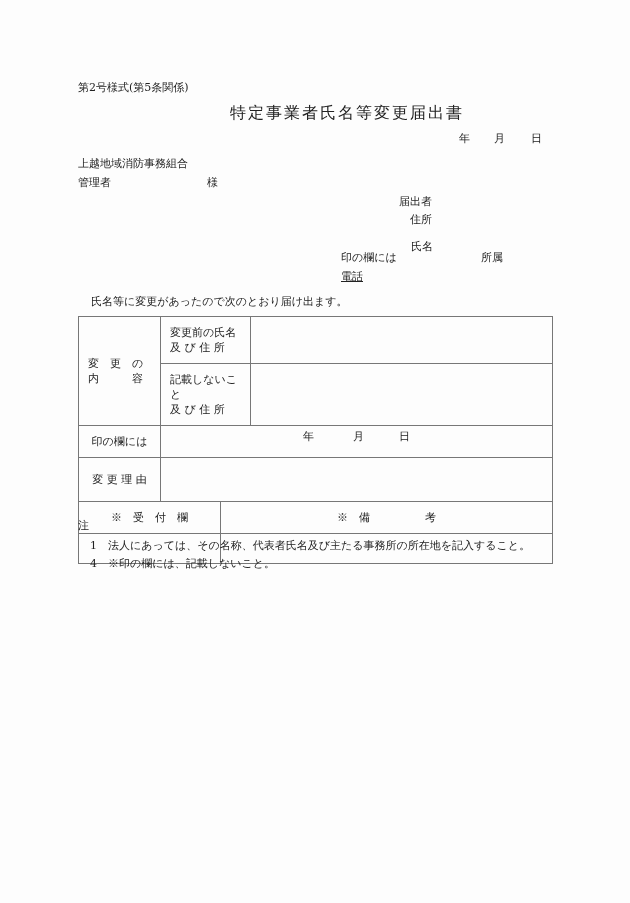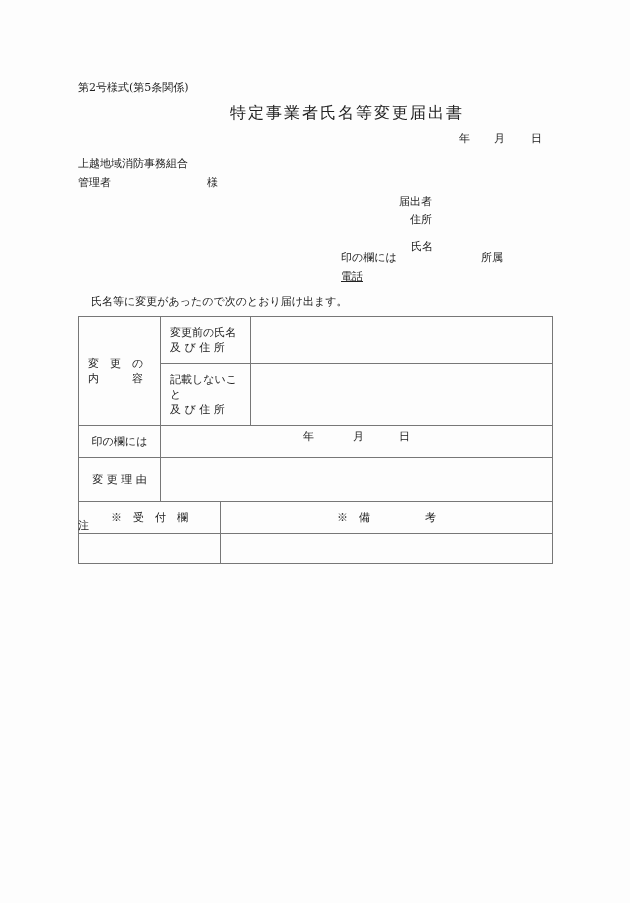--- a/index.html
+++ b/index.html
@@ -80,13 +80,15 @@
   </tr>
   <tr style="height:30px">
     <td colspan="2"></td>
     <td colspan="2"></td>
   </tr>
 </tbody>
   </table>
 
 <div class="abs" style="left:78px;top:519px;">注</div>
 <div class="notes" style="position:absolute;left:90px;top:538px;">
+  <div><span style="display:inline-block;width:18px;">1</span><span>法人にあっては、その名称、代表者氏名及び主たる事務所の所在地を記入すること。</span></div>
+  <div><span style="display:inline-block;width:18px;">4</span><span>※印の欄には、記載しないこと。</span></div>
 </div>
 
 </body></html>

